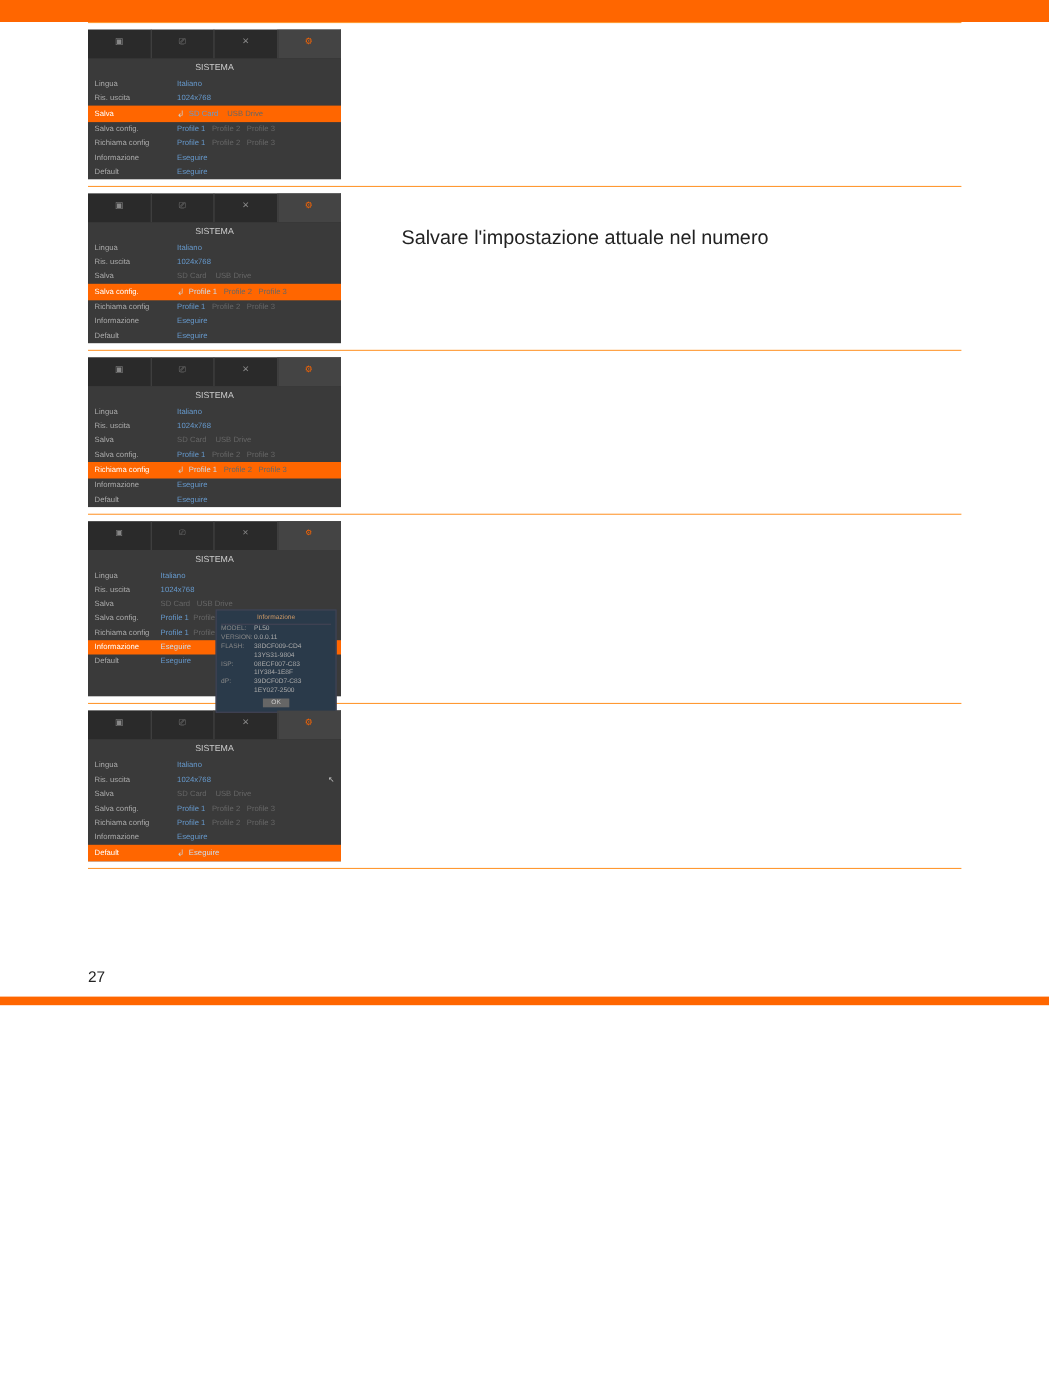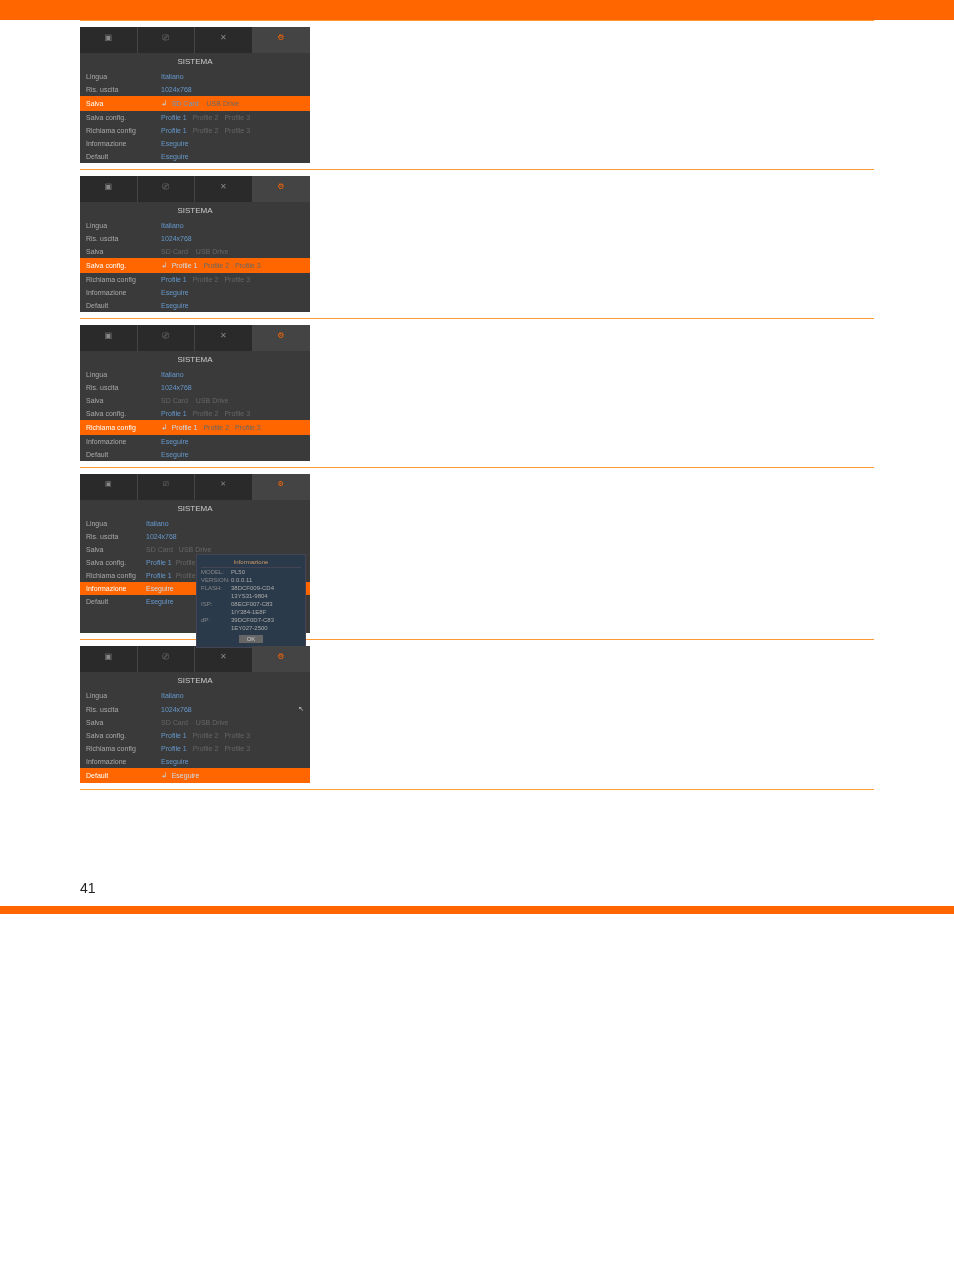--- a/index.html
+++ b/index.html
@@ -243,20 +243,21 @@
         <div class="panel-row">
             <span class="panel-label">Informazione</span>
             <span class="panel-value">Eseguire</span>
           </div>
         <div class="panel-row">
             <span class="panel-label">Default</span>
             <span class="panel-value">Eseguire</span>
           </div>
       </div>
     </div>
+    <div class="description-cell">Salvare l'impostazione attuale nel numero</div>
   </div>
 
   <div class="row">
     <div class="screenshot-cell">
       <div class="system-panel">
         <div class="tabs">
           <div class="tab"><span class="tab-icon">▣</span></div>
           <div class="tab"><span class="tab-icon">⎚</span></div>
           <div class="tab"><span class="tab-icon">✕</span></div>
           <div class="tab active"><span class="tab-icon gear-icon">⚙</span></div>
@@ -433,16 +434,16 @@
           </div>
       </div>
     </div>
     <div class="description-cell"></div>
   </div>
 
 </div>
 
 <div style="height:60px;"></div>
 <div class="page-number-row">
-  <span>41</span>
+  <span>27</span>
   <span></span>
 </div>
 <div class="orange-bar bottom"></div>
 
 </body></html>

